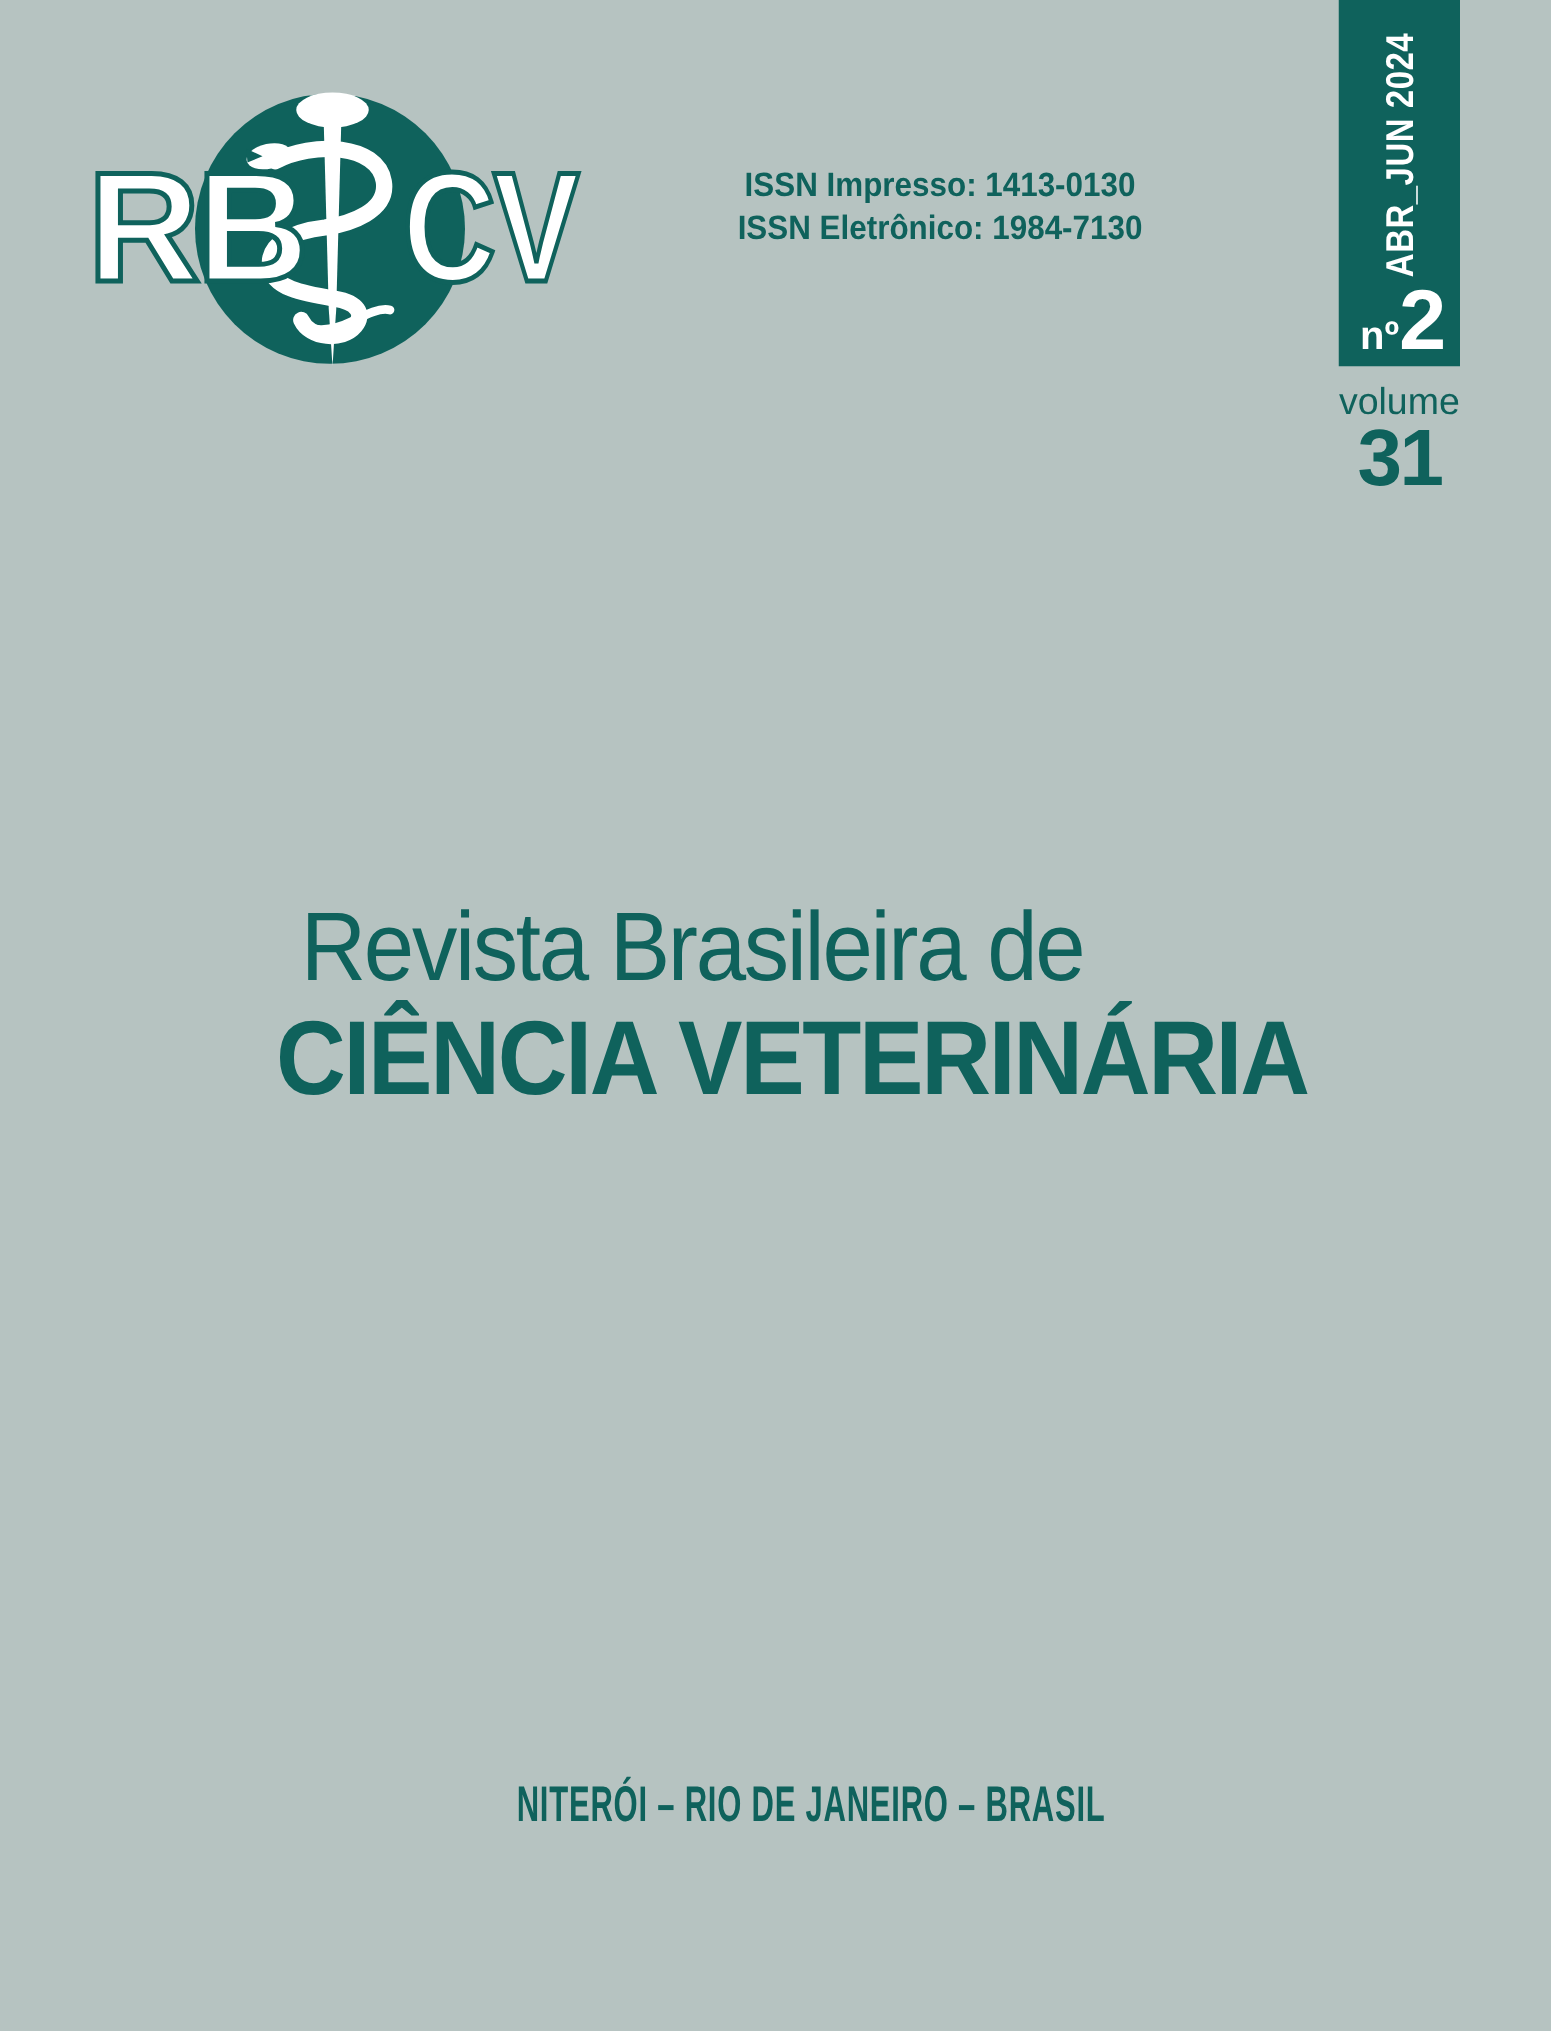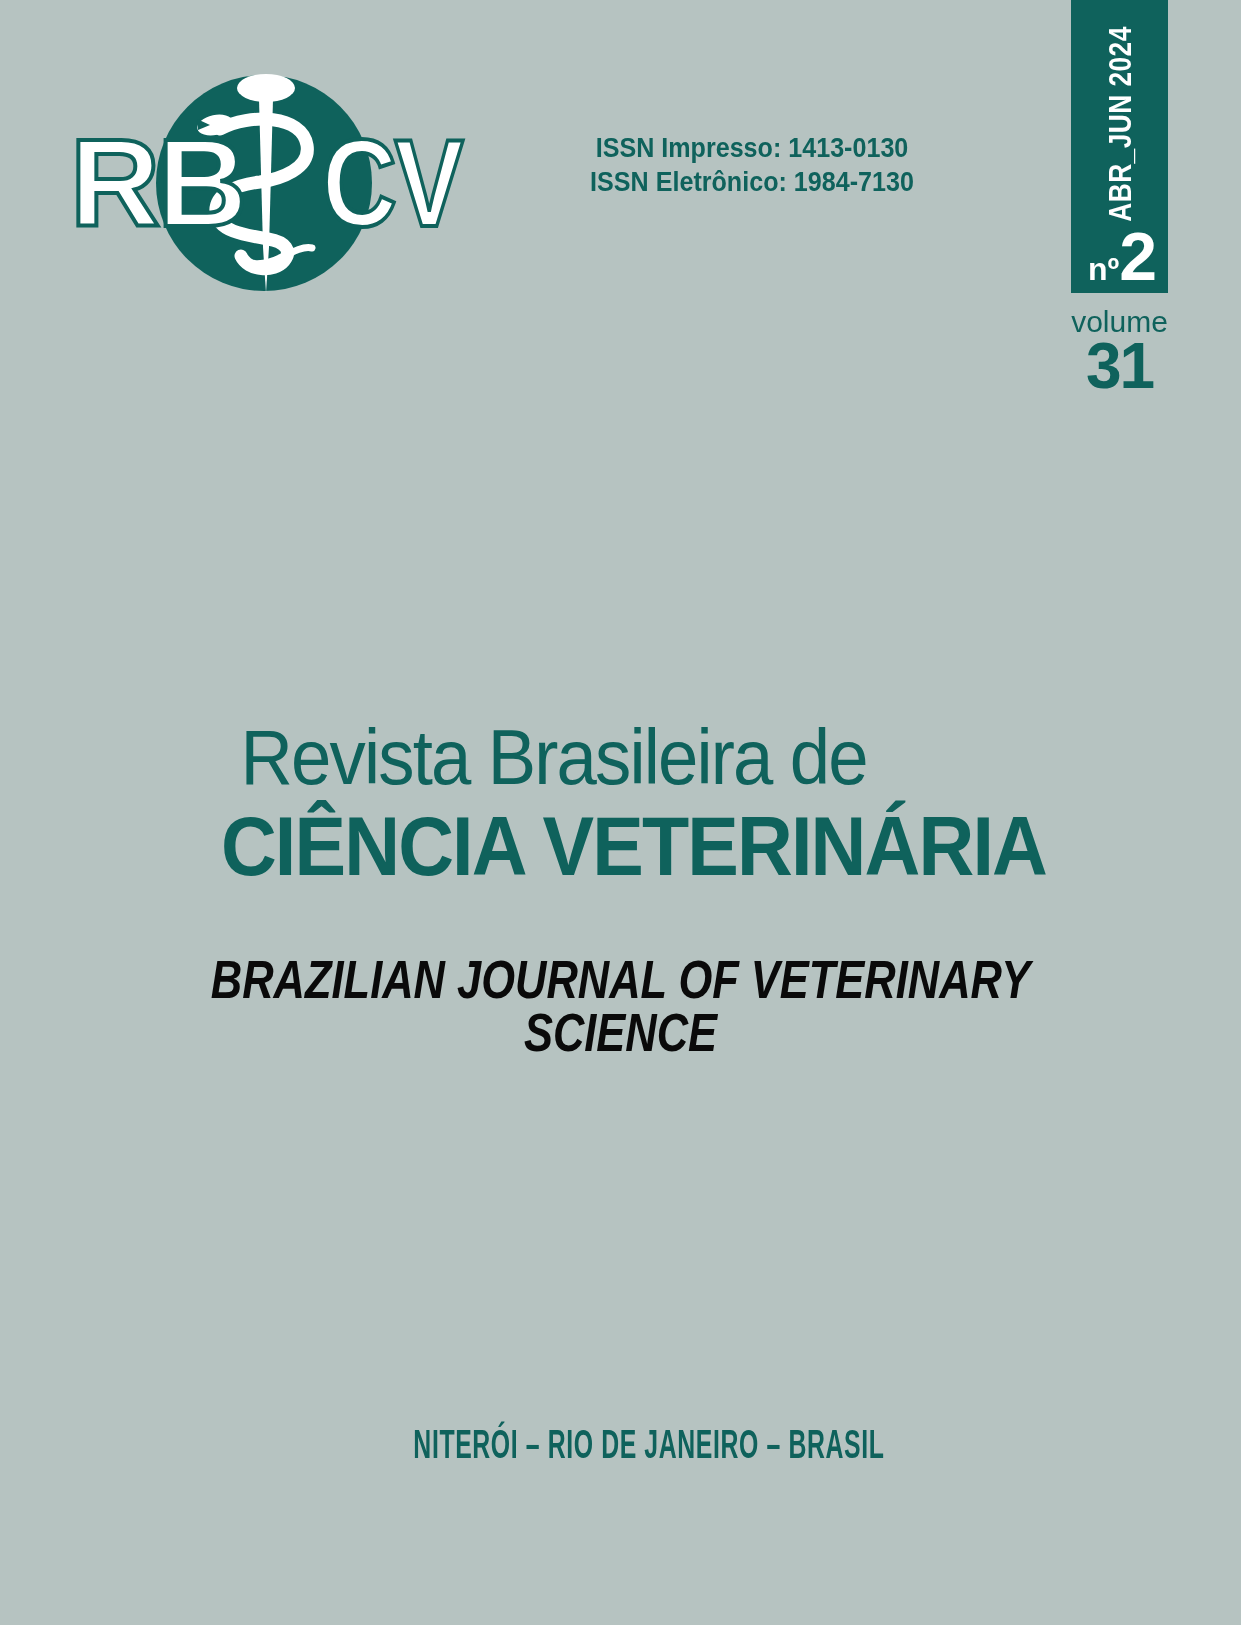--- a/index.html
+++ b/index.html
@@ -136,21 +136,18 @@
 
   <div class="volume-label">volume</div>
   <div class="volume-number">31</div>
 
   <div class="title-line1">
     <span>Revista Brasileira de</span>
   </div>
   <div class="title-line2">
     <span>CIÊNCIA VETERINÁRIA</span>
   </div>
-  <div class="subtitle">
-    <span>BRAZILIAN JOURNAL OF VETERINARY SCIENCE</span>
-  </div>
 
   <div class="footer">
     <span>NITERÓI – RIO DE JANEIRO – BRASIL</span>
   </div>
 
 </div>
 
 </body></html>

